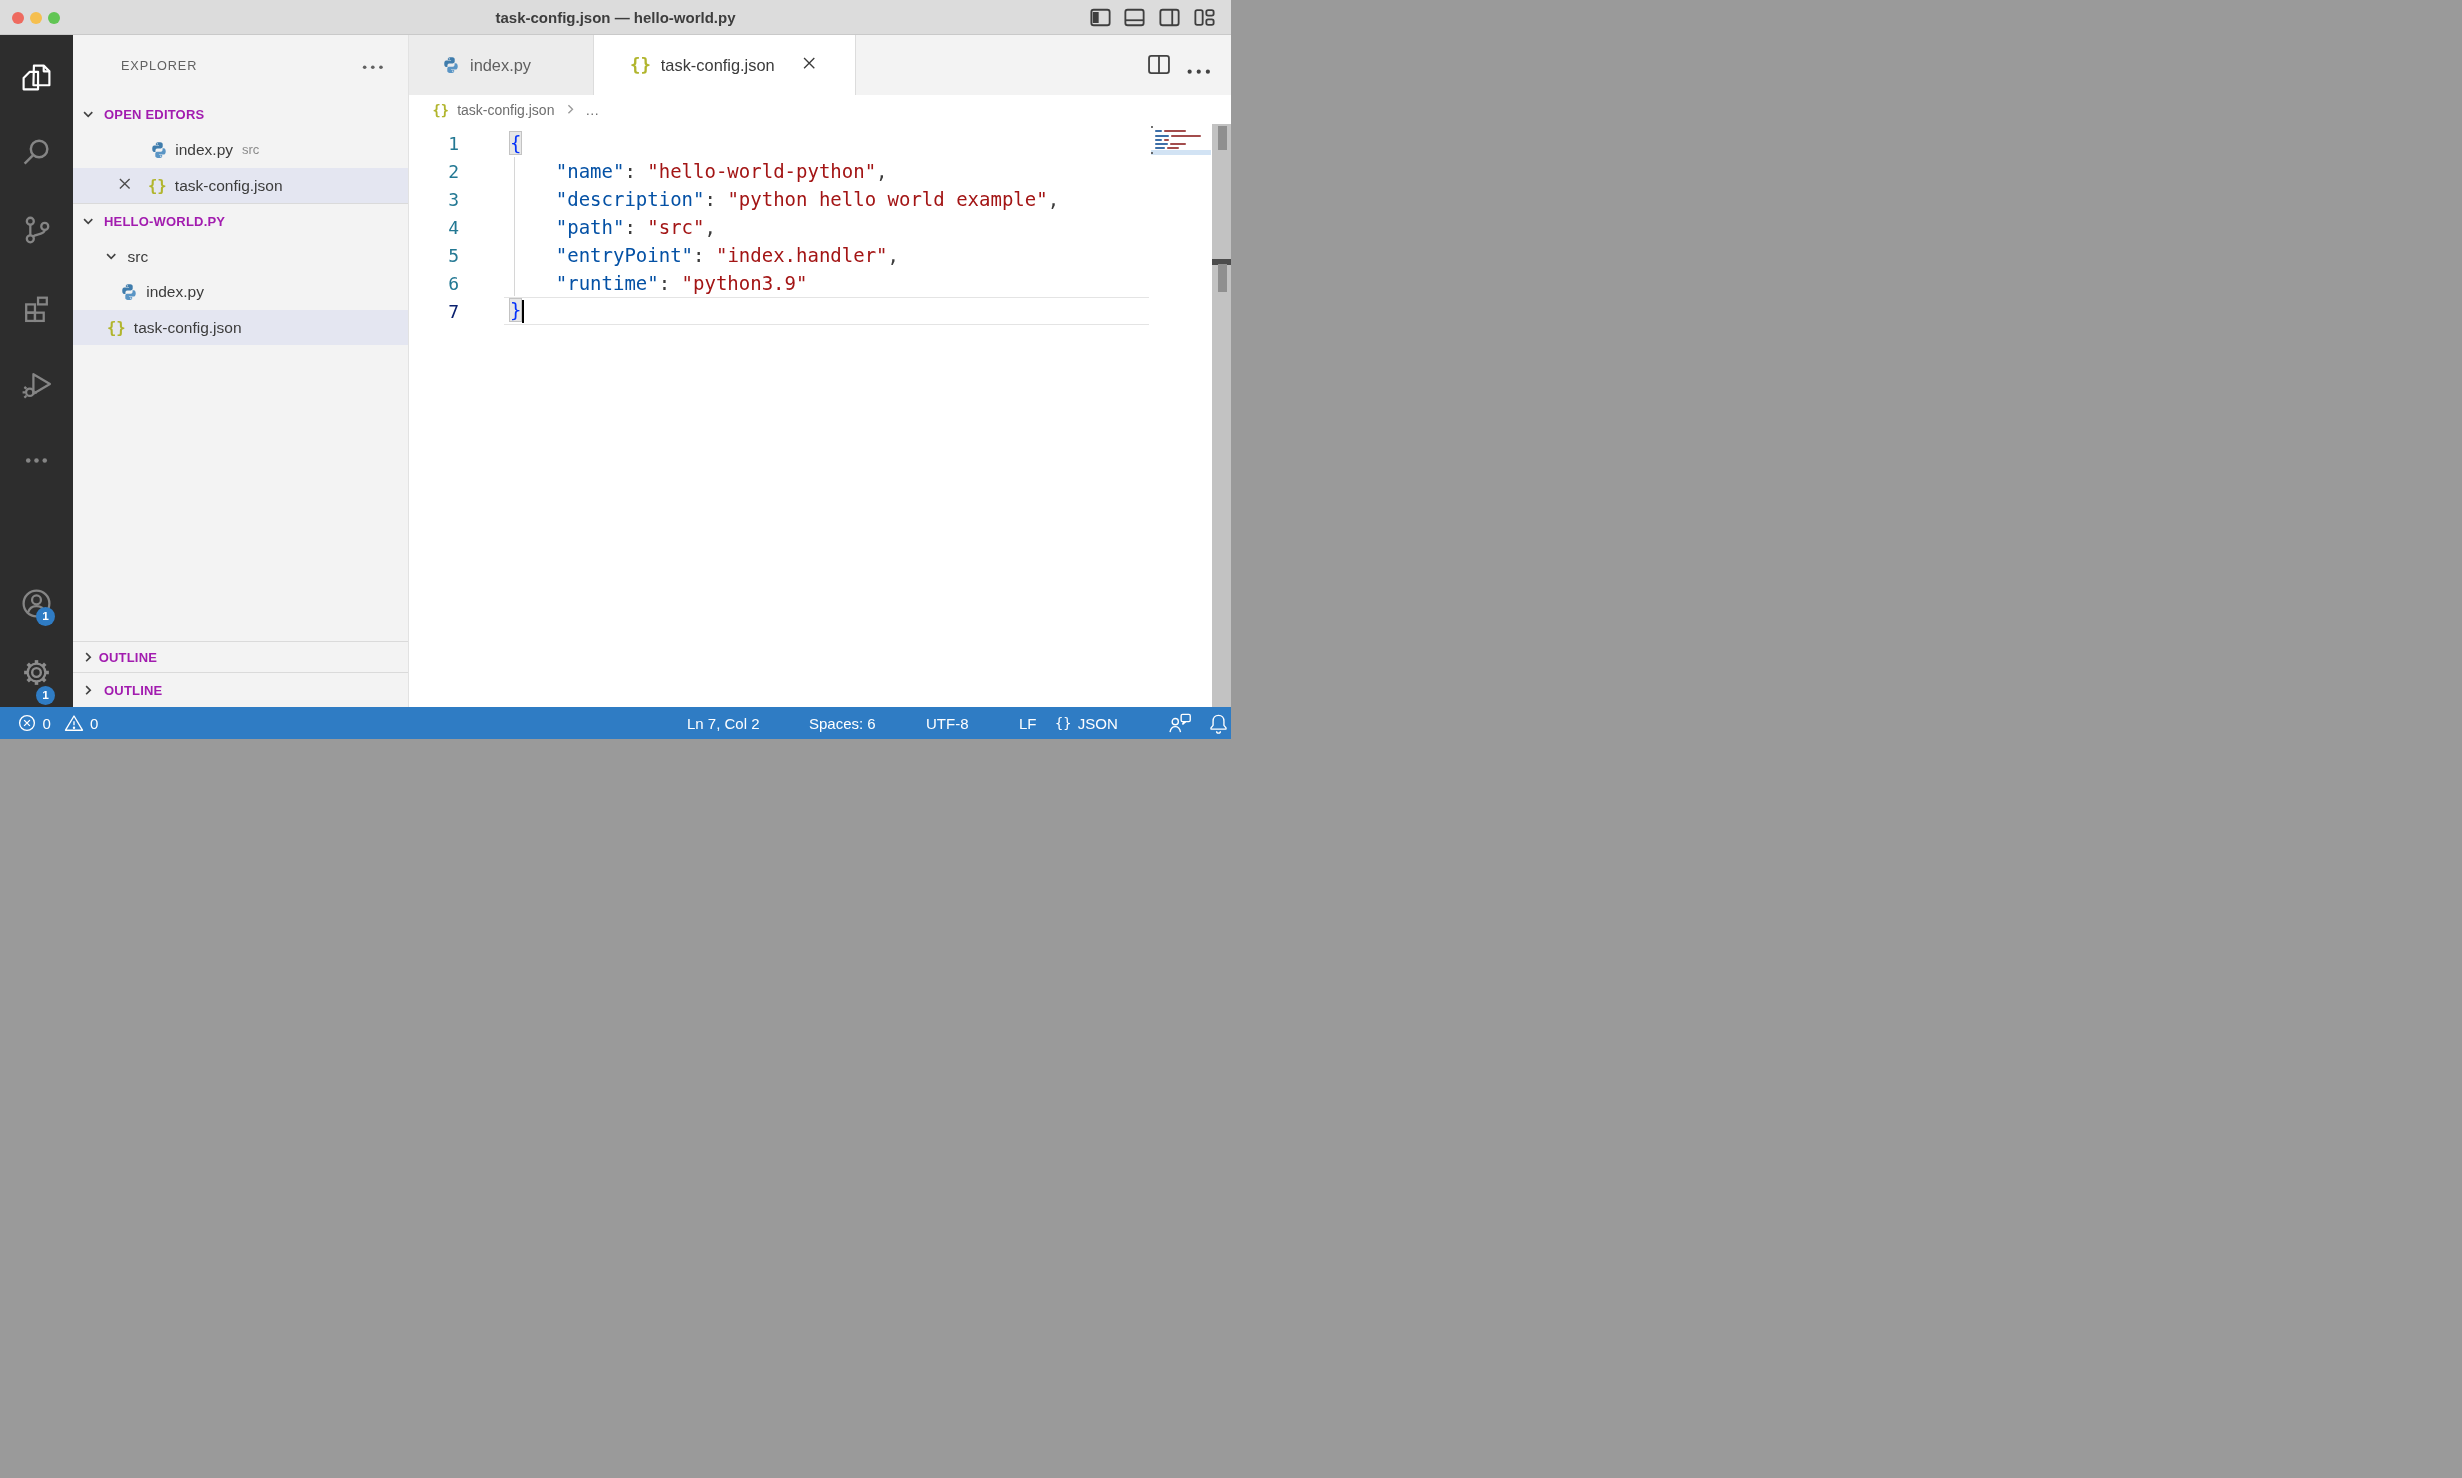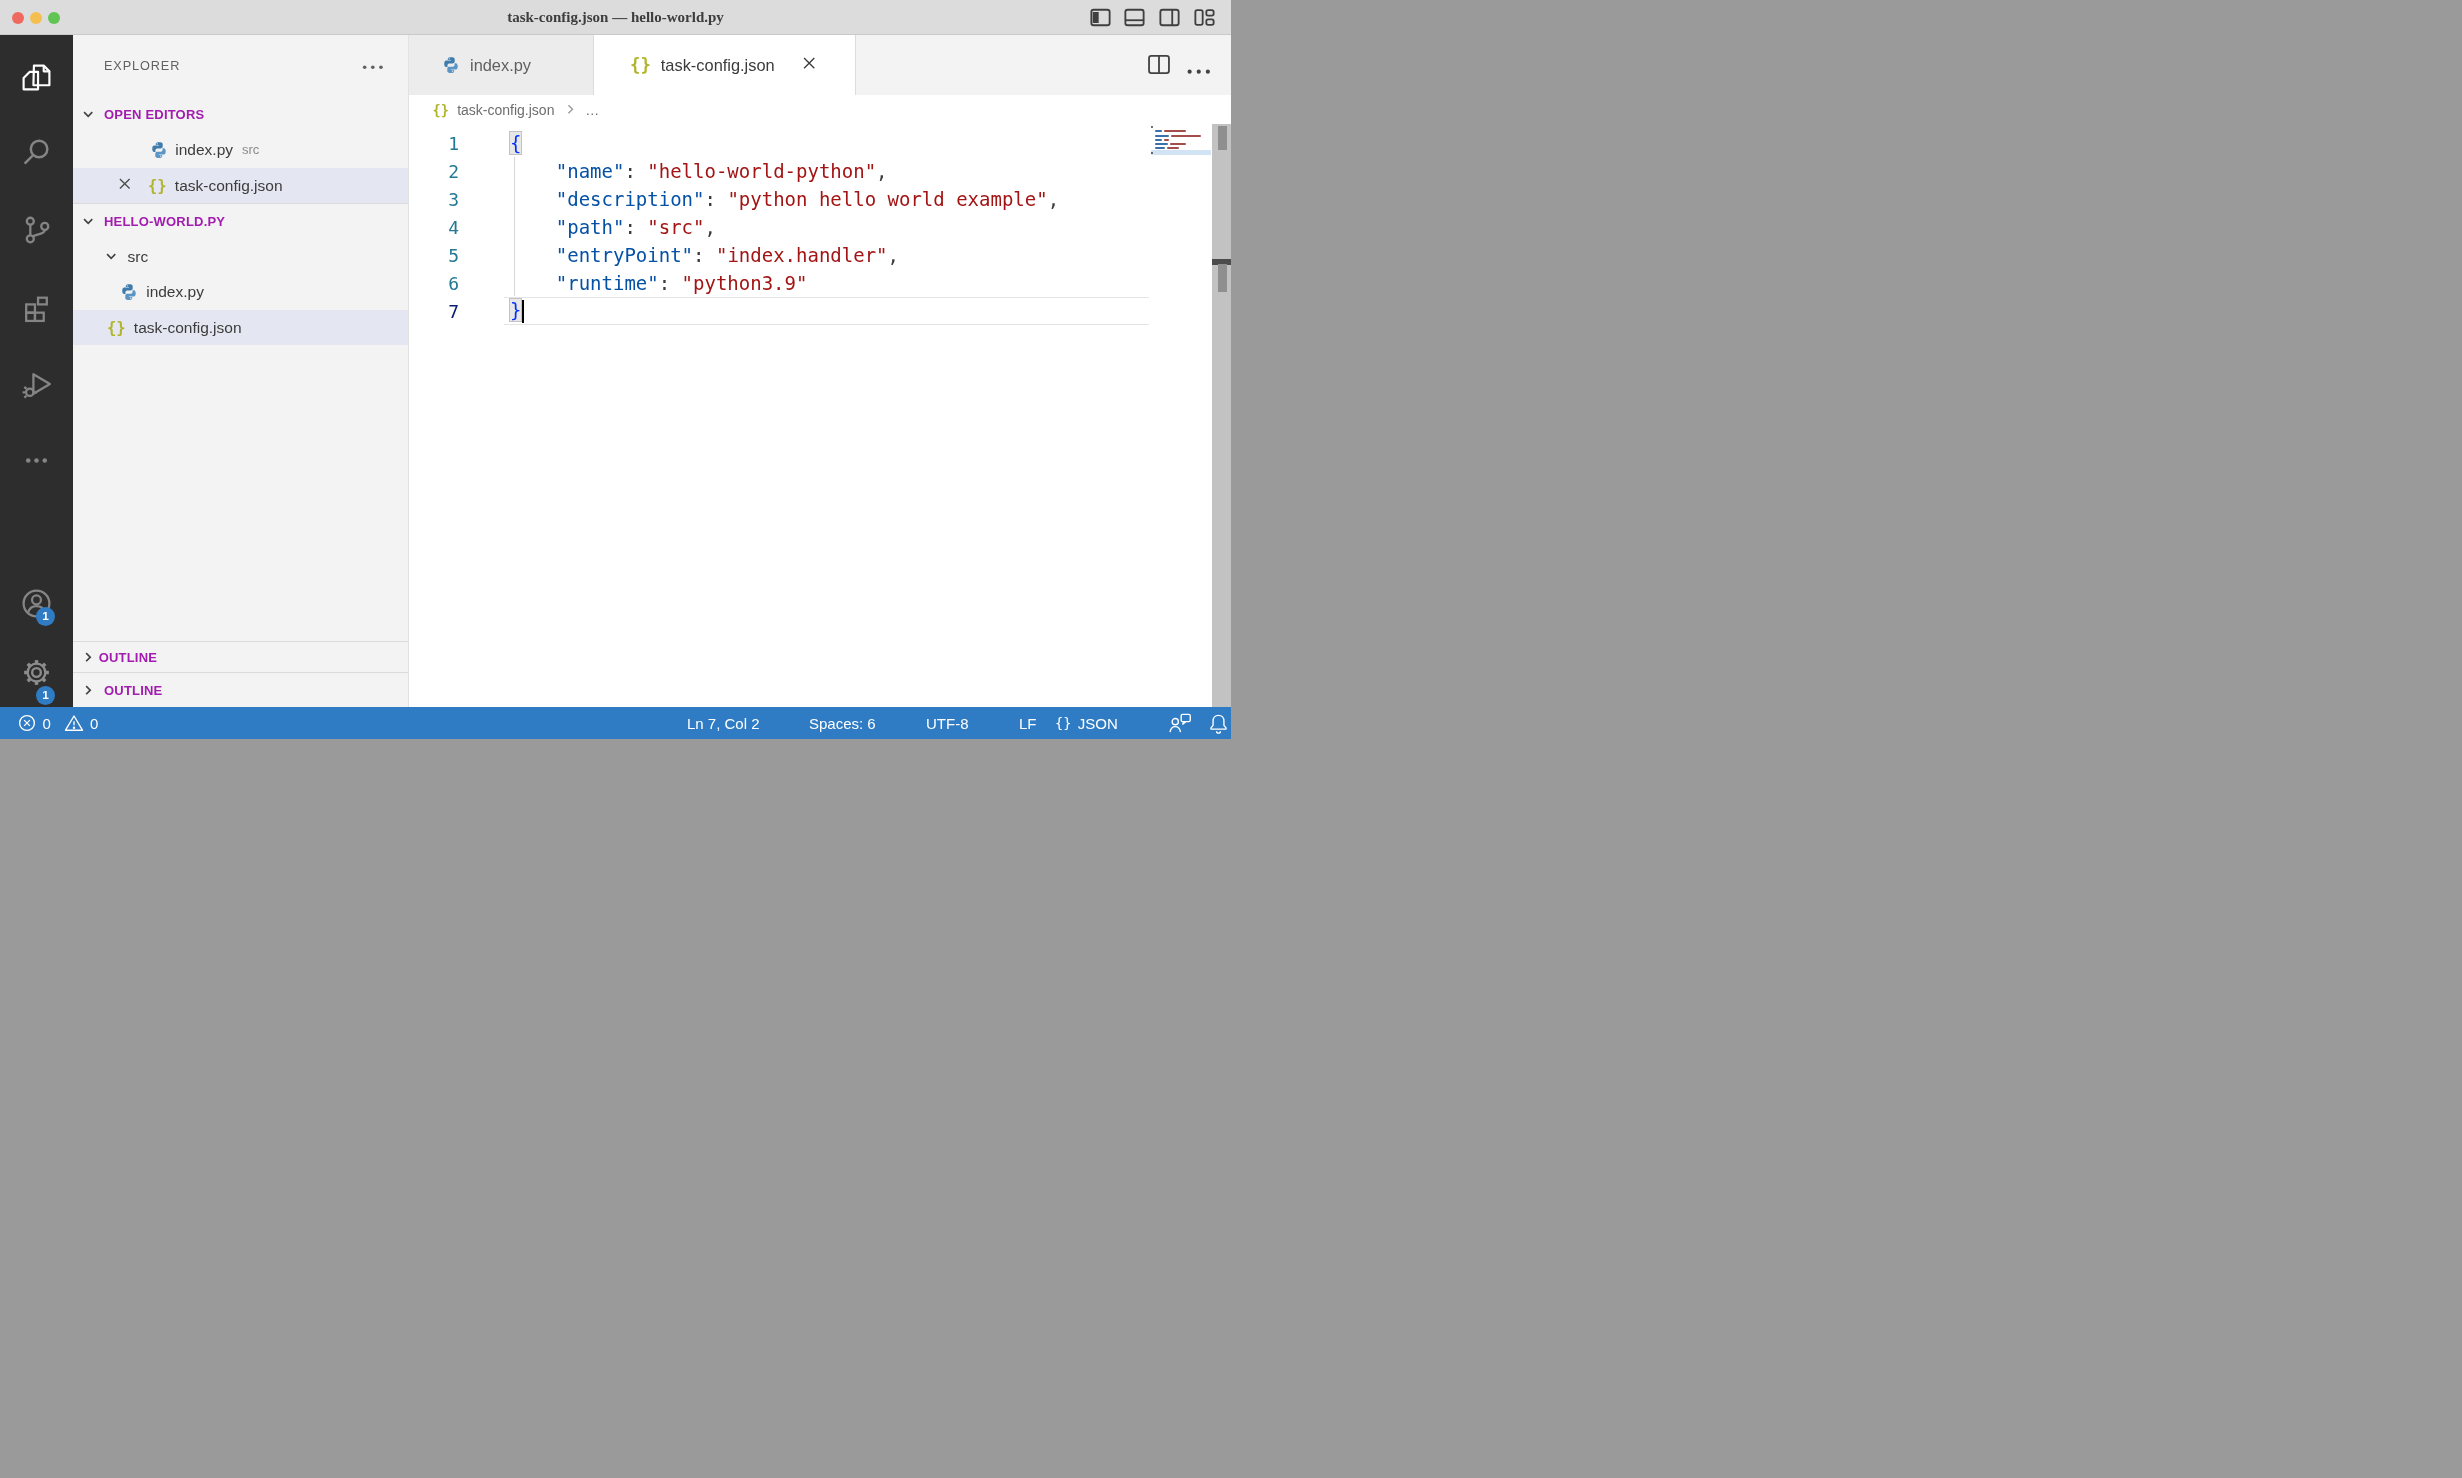--- a/index.html
+++ b/index.html
@@ -1,41 +1,41 @@
 <!DOCTYPE html>
 <html style="font-size:14.5px"><head>
 <meta charset="utf-8">
 <style>
   html,body{margin:0;padding:0;background:#9a9a9a;}
   *{box-sizing:border-box;}
   .window{position:relative;width:1231px;height:739px;overflow:hidden;background:#fff;
           font-family:"Liberation Sans",sans-serif;-webkit-font-smoothing:antialiased;}
 
   
-  .titlebar{position:absolute;top:0;left:0;right:0;height:35px;background:#dcdcdc;border-bottom:0.9px solid #c9c9c9;font-family:Liberation Serif, serif;}
+  .titlebar{position:absolute;top:0;left:0;right:0;height:35px;background:#dcdcdc;border-bottom:0.9px solid #c9c9c9;}
   .title{position:absolute;left:0;right:0;top:0;height:35px;line-height:35px;text-align:center;
          font-size:15px;font-weight:600;color:#3d3d3d;}
   .tl{position:absolute;top:11.8px;width:11.8px;height:11.8px;border-radius:50%;}
   .tl.red{left:11.8px;background:#ee6a5f;}
   .tl.yellow{left:30px;background:#f5bf4f;}
   .tl.green{left:48px;background:#61c554;}
   .win-icons{position:absolute;right:16.4px;top:7.3px;display:flex;gap:13.6px;}
   .win-icons svg{display:block;}
 
   
   .activitybar{position:absolute;left:0;top:35px;width:73px;bottom:32px;background:#2d2d2d;}
   .ab-icon{position:absolute;left:20px;width:33px;height:33px;}
   .ab-icon svg{display:block;}
   .badge{position:absolute;width:19px;height:19px;border-radius:50%;background:#2f7cc4;color:#fff;
          font-size:11.8px;font-weight:700;text-align:center;line-height:19px;}
 
   
   .sidebar{position:absolute;left:73px;top:35px;width:336px;bottom:32px;background:#f3f3f3;border-right:0.9px solid #e2e2e2;}
   .sb-header{position:absolute;top:18px;left:0;right:0;height:29px;}
-  .sb-header .sb-title{position:absolute;left:31px;top:5.5px;font-size:12.7px;color:#616161;letter-spacing:0.9px;}
+  .sb-header .sb-title{position:absolute;left:48px;top:5.5px;font-size:12.7px;color:#616161;letter-spacing:0.9px;}
   .sb-header .sb-dots{position:absolute;right:23.6px;top:7.3px;}
   .row{position:absolute;left:0;right:0;height:35px;display:flex;align-items:center;font-size:15.5px;color:#3c3c3c;}
   .row.selected{background:#e4e6f1;}
   .row .chev{width:16.4px;height:16.4px;flex:0 0 auto;}
   .sec-label{font-weight:700;font-size:13px;color:#a21caf;letter-spacing:0.2px;}
   .file-label{white-space:nowrap;}
   .dim-suffix{margin-left:9px;font-size:13px;color:#8a8a8a;}
   .json-glyph{font-family:"DejaVu Sans Mono",monospace;font-weight:700;color:#b1b52d;font-size:15.5px;}
   .py-icon{width:18px;height:18px;display:inline-block;}
   .bordered-top{border-top:0.9px solid #dadada;}

